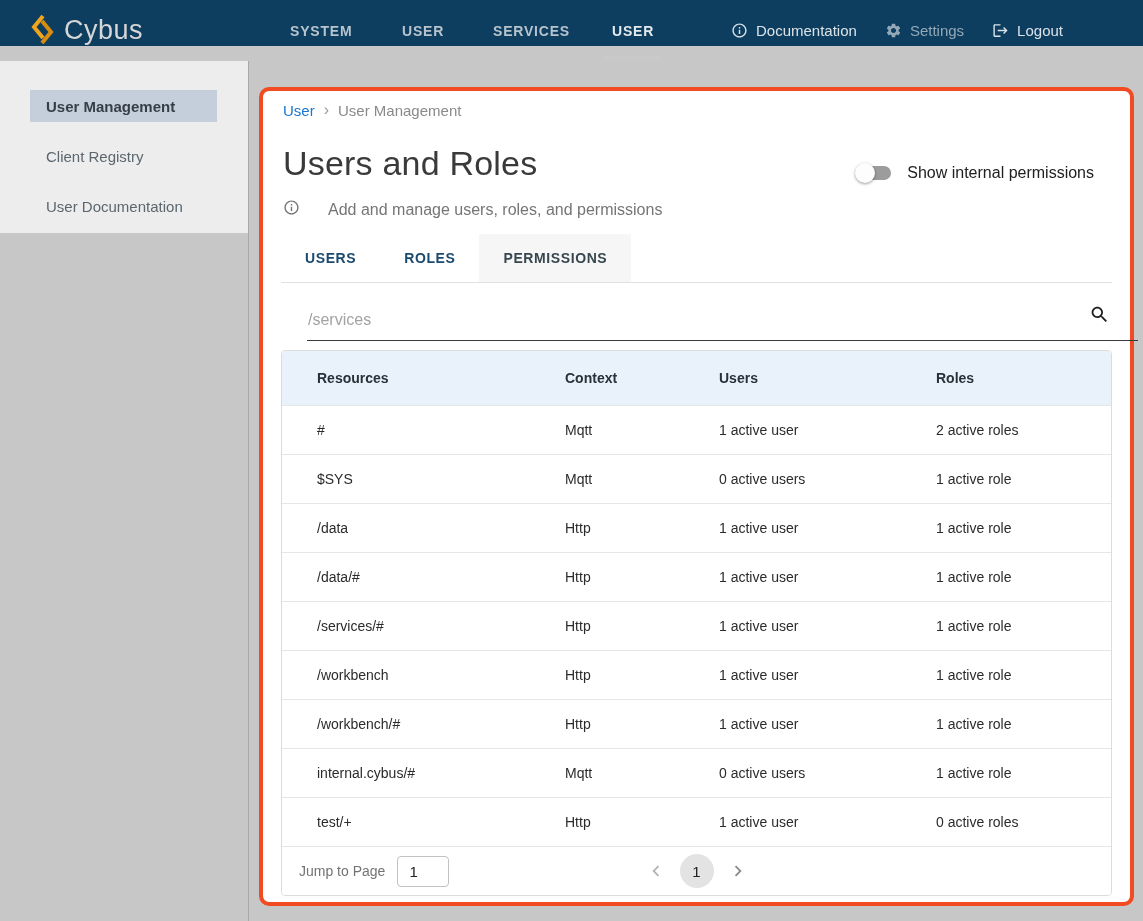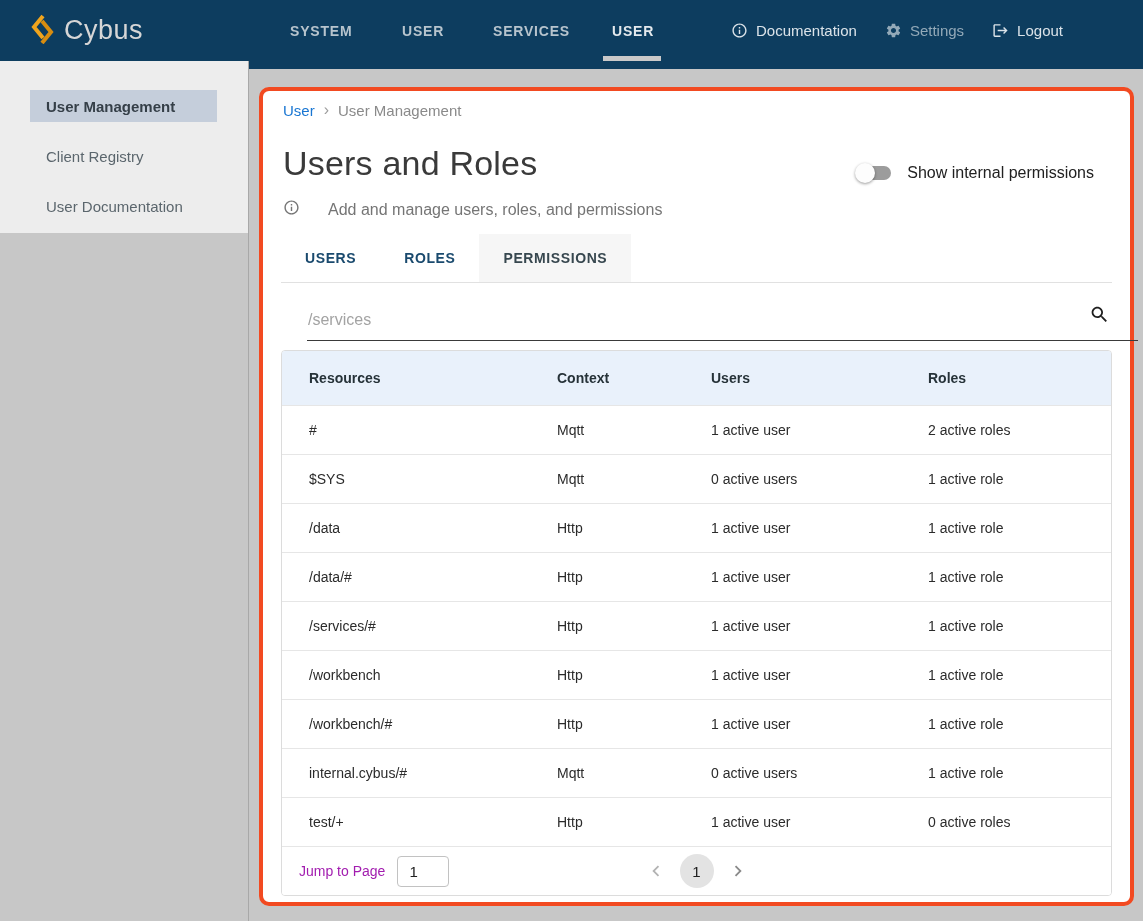--- a/index.html
+++ b/index.html
@@ -6,21 +6,21 @@
   html,body { width:1143px; height:921px; }
   body {
     font-family:"Liberation Sans", sans-serif;
     background:#c7c7c7;
     position:relative;
     overflow:hidden;
     color:#212121;
   }
   
   .navbar {
-    position:absolute; top:0; left:0; width:1143px; height:69px;
+    position:absolute; top:0; left:0; width:1143px; height:46px;
     background:#0d3d5f; display:flex; align-items:center;
   }
   .brand { position:absolute; left:30px; top:0; height:61px; display:flex; align-items:center; gap:9px; }
   .brand-name { font-size:27px; color:#d6d6d6; letter-spacing:0.5px; }
   .nav-item {
     position:absolute; top:0; height:61px; display:flex; align-items:center;
     font-size:14px; font-weight:600; letter-spacing:0.8px; color:#b7c4cd; cursor:pointer;
   }
   .nav-item.active { color:#e3e9ed; }
   .nav-indicator { position:absolute; bottom:0; left:-9px; width:58px; height:5px; background:#c9c9c9; }
@@ -79,27 +79,27 @@
     padding:14px 34px 2px 1px;
     margin-left:26px;
   }
   .search-input::placeholder { color:#a3a3a3; }
   .search-icon { position:absolute; right:2px; bottom:12px; color:#1e1e1e; cursor:pointer; }
   
   .table { margin-top:9px; border:1px solid #dcdcdc; border-radius:4px; overflow:hidden; }
   .t-head, .t-row { display:grid; grid-template-columns:248px 154px 217px 1fr; align-items:center; }
   .t-head { background:#e9f1fb; height:54px; font-weight:700; font-size:14px; color:#263238; }
   .t-row { height:49px; border-top:1px solid #e6e6e6; font-size:14px; color:#2b2b2b; background:#fff; }
-  .t-cell { padding-left:27px; }
+  .t-cell { padding-left:35px; }
   
   .t-pagination {
     position:relative; height:49px; border-top:1px solid #e6e6e6;
     display:flex; align-items:center; padding-left:17px; background:#fff;
   }
-  .jump-label { font-size:14px; color:#a21caf;text-align:right; }
+  .jump-label { font-size:14px; color:#737373;text-align:right; }
   .jump-input {
     width:52px; height:31px; margin-left:12px; border:1px solid #c2c2c2; border-radius:4px;
     font-size:15px; font-family:"Liberation Sans", sans-serif; padding-left:11px; color:#212121; outline:none;
   }
   .pager { position:absolute; left:50%; top:50%; transform:translate(-50%,-50%); display:flex; align-items:center; gap:12px; }
   .pg-chevron { display:flex; align-items:center; justify-content:center; width:24px; height:24px; cursor:pointer; }
   .pg-chevron.prev { color:#b3b3b3; }
   .pg-chevron.next { color:#8a8a8a; }
   .pg-current {
     width:34px; height:34px; border-radius:50%; background:#e3e3e3;

